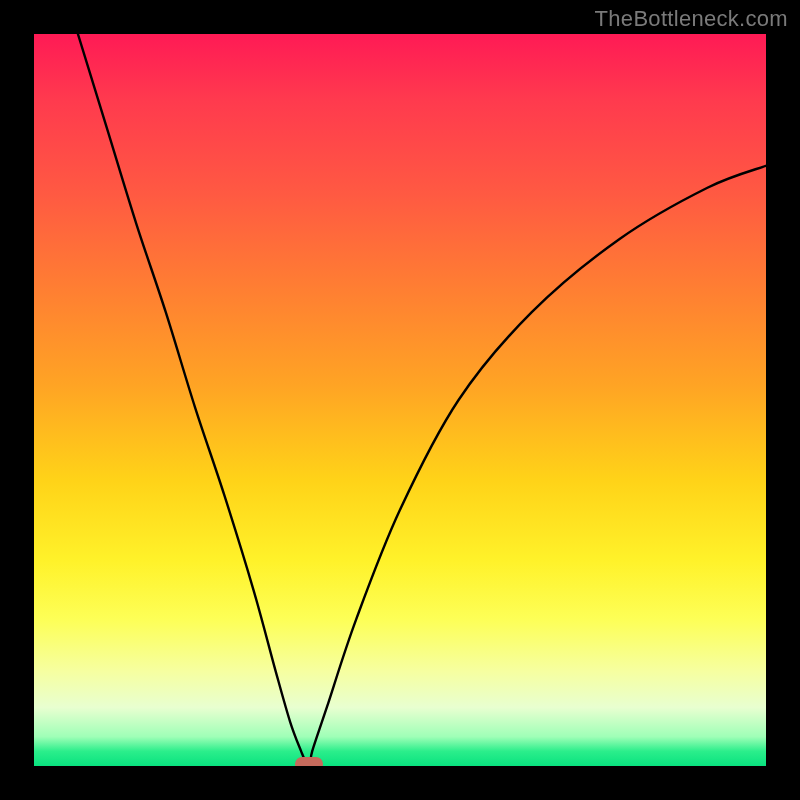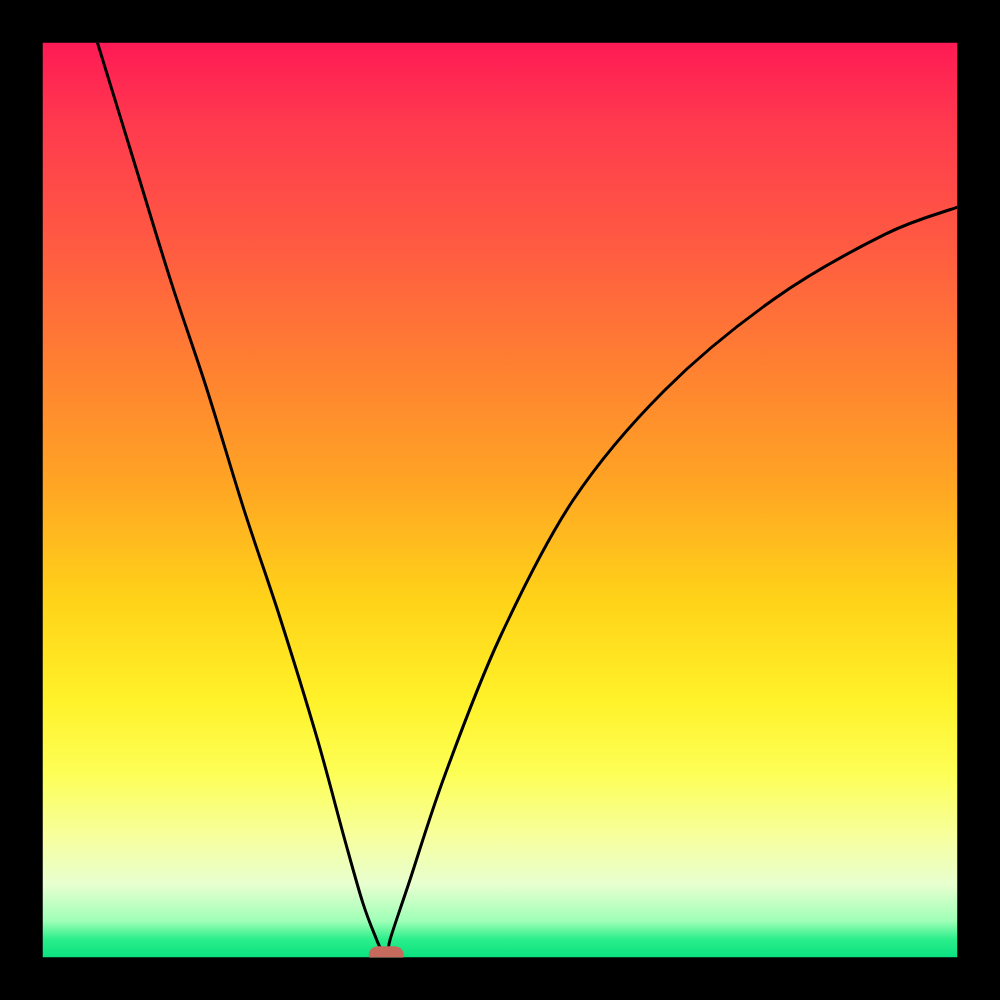--- a/index.html
+++ b/index.html
@@ -66,20 +66,21 @@
     width: 28px;
     height: 14px;
     border-radius: 7px;
     background: #c56a5c;
   }
 </style>
 </head>
 <body>
 
 <div class="frame">
+  <div class="watermark">TheBottleneck.com</div>
 
   <div class="plot-area">
     <div class="gradient"></div>
 
     <svg class="curve" viewBox="0 0 732 732" preserveAspectRatio="none">
       <path id="curve-path" d="M 43.92 0.00 C 48.80 15.86, 63.44 63.44, 73.20 95.16 C 82.96 126.88, 92.72 159.82, 102.48 190.32 C 112.24 220.82, 122.00 247.66, 131.76 278.16 C 141.52 308.66, 151.28 342.82, 161.04 373.32 C 170.80 403.82, 180.56 430.66, 190.32 461.16 C 200.08 491.66, 211.06 527.04, 219.60 556.32 C 228.14 585.60, 235.46 614.88, 241.56 636.84 C 247.66 658.80, 251.93 674.66, 256.20 688.08 C 260.47 701.50, 264.50 710.65, 267.18 717.36 C 269.86 724.07, 270.72 726.51, 272.30 728.34 C 273.89 730.17, 275.72 730.17, 276.70 728.34 C 277.67 726.51, 275.48 726.51, 278.16 717.36 C 280.84 708.21, 285.48 695.40, 292.80 673.44 C 300.12 651.48, 309.88 618.54, 322.08 585.60 C 334.28 552.66, 348.92 512.40, 366.00 475.80 C 383.08 439.20, 402.60 398.94, 424.56 366.00 C 446.52 333.06, 470.92 305.00, 497.76 278.16 C 524.60 251.32, 556.32 225.70, 585.60 204.96 C 614.88 184.22, 649.04 165.92, 673.44 153.72 C 697.84 141.52, 722.24 135.42, 732.00 131.76" fill="none" stroke="#000" stroke-width="2.4" stroke-linejoin="round" stroke-linecap="round"></path>
     </svg>
 
     <div class="marker" id="min-marker" style="left: 260.5px; top: 722.804px;"></div>
   </div>

